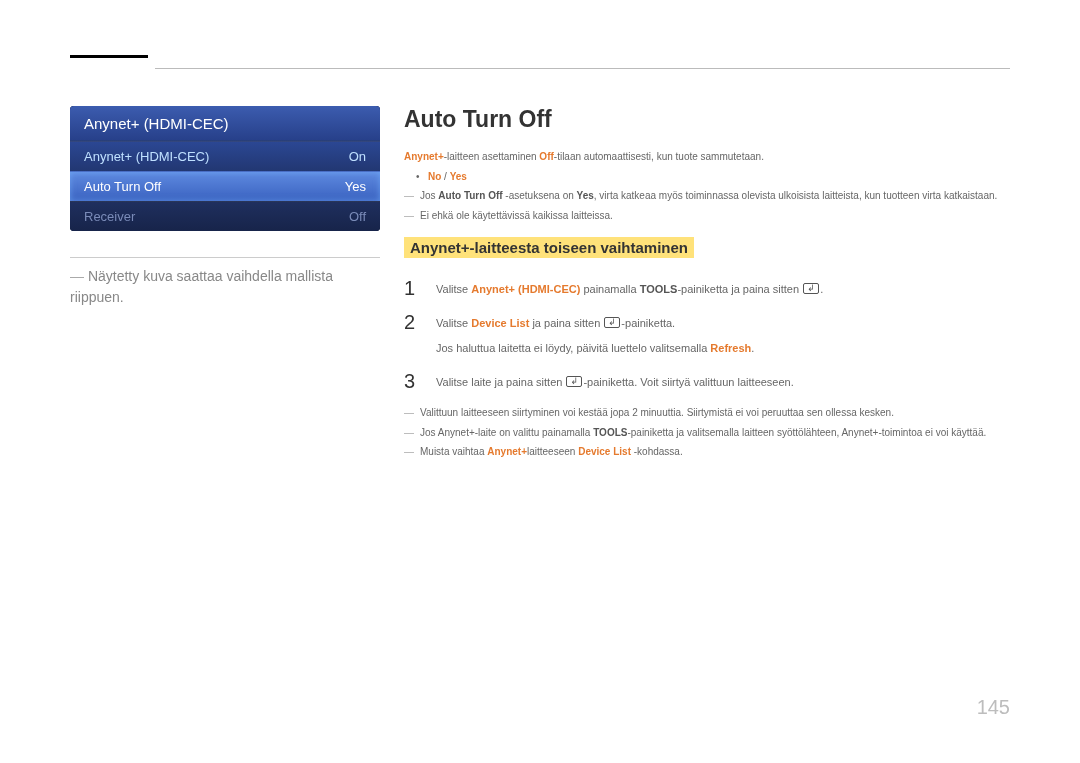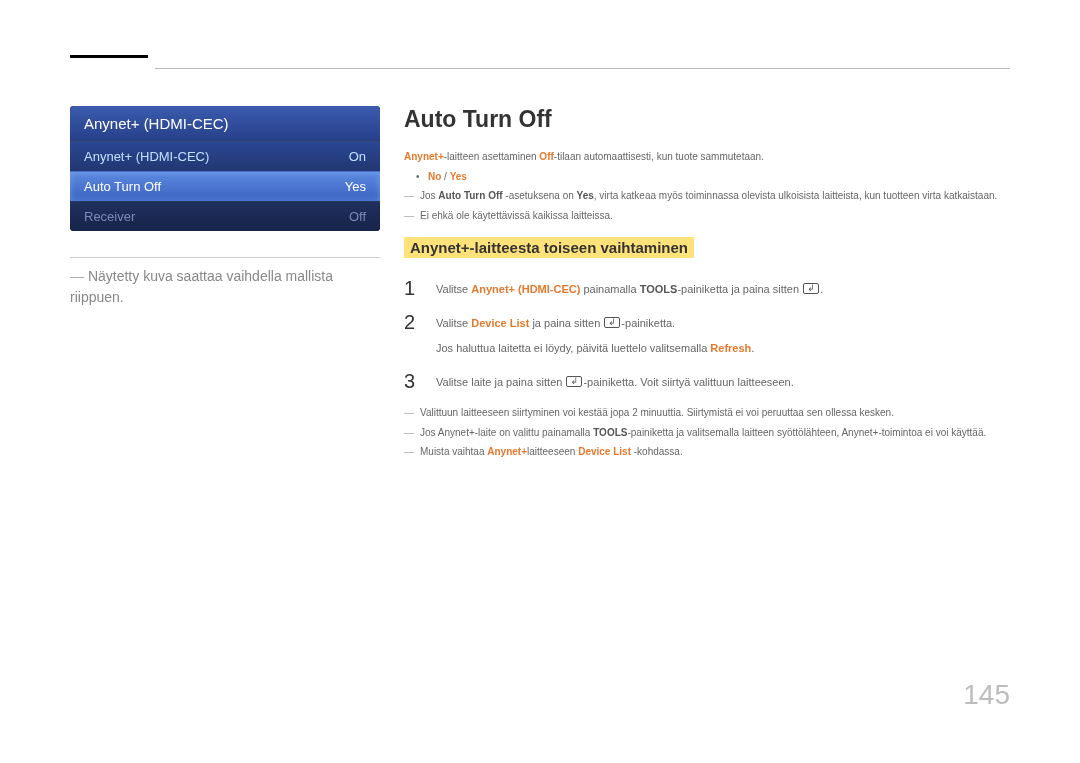--- a/index.html
+++ b/index.html
@@ -180,22 +180,22 @@
     content: "↲";
     position: absolute;
     font-size: 9px;
     left: 3px; top: -2px;
     color: #555;
   }
 
   .pagenum {
     position: absolute;
     right: 70px;
-    bottom: 52px;
-    font-size: 28px;
+    bottom: 44px;
+    font-size: 20px;
     color: #bdbdbd;
     font-weight: 300;
   }
 </style>
 </head>
 <body>
 
 <div class="top-marker"></div>
 <div class="top-line"></div>
 

